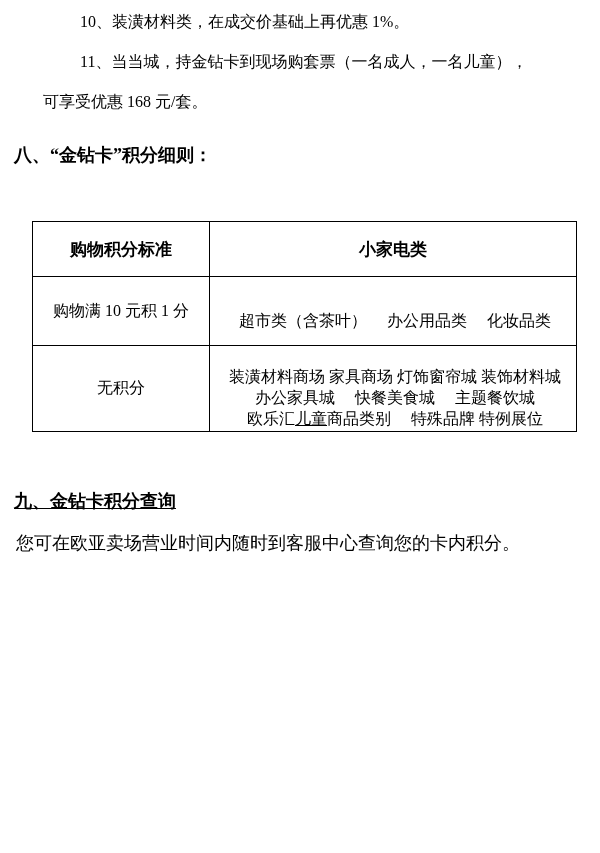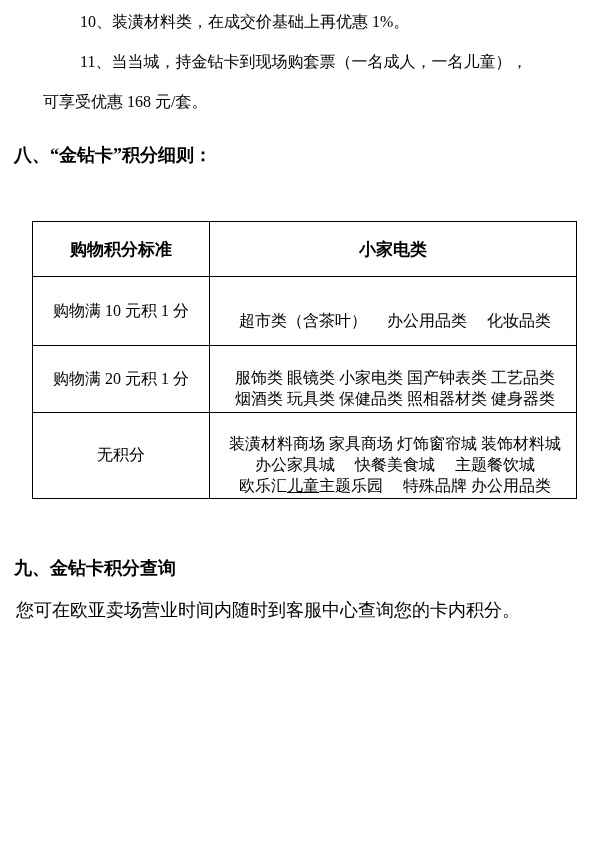--- a/index.html
+++ b/index.html
@@ -21,21 +21,21 @@
   }
   .intro p.indent { text-indent: 37px; }
 
   h2 {
     margin: 0 0 0 14px;
     font-size: 18px;
     font-weight: bold;
     line-height: 26px;
   }
   .h-points { margin-top: 20px; }
-  .h-query  { margin-top: 56px; }
+  .h-query  { margin-top: 56px; text-decoration: underline; }
 
   table.points {
     border-collapse: collapse;
     margin: 53px 0 0 32px;
     width: 544px;
     table-layout: fixed;
   }
   table.points th, table.points td {
     border: 1.5px solid #000000;
     font-size: 16px;
@@ -89,30 +89,25 @@
       <tr>
         <th>购物积分标准</th>
         <th>小家电类</th>
       </tr>
     </thead>
     <tbody>
       <tr class="r1">
         <td class="standard">购物满 10 元积 1 分</td>
         <td class="categories">超市类（含茶叶）　 办公用品类　 化妆品类</td>
       </tr>
-      <tr class="r2">
-        <td class="standard">购物满 20 元积 1 分</td>
-        <td class="categories">服饰类 眼镜类 小家电类 国产钟表类 工艺品类
-烟酒类 玩具类 保健品类 照相器材类 健身器类</td>
-      </tr>
       <tr class="r4">
         <td class="standard">无积分</td>
         <td class="categories"><span>装潢材料商场 家具商场 灯饰窗帘城 装饰材料城
 办公家具城　 快餐美食城　 主题餐饮城
-欧乐汇</span><span class="u">儿童</span><span>主题乐园　 特殊品牌 办公用品类</span></td>
+欧乐汇</span><span class="u">儿童</span><span>商品类别　 特殊品牌 特例展位</span></td>
       </tr>
     </tbody>
   </table>
 
   <h2 class="h-query">九、金钻卡积分查询</h2>
   <p class="body-para">您可在欧亚卖场营业时间内随时到客服中心查询您的卡内积分。</p>
 
 </div>
 
 </body></html>

